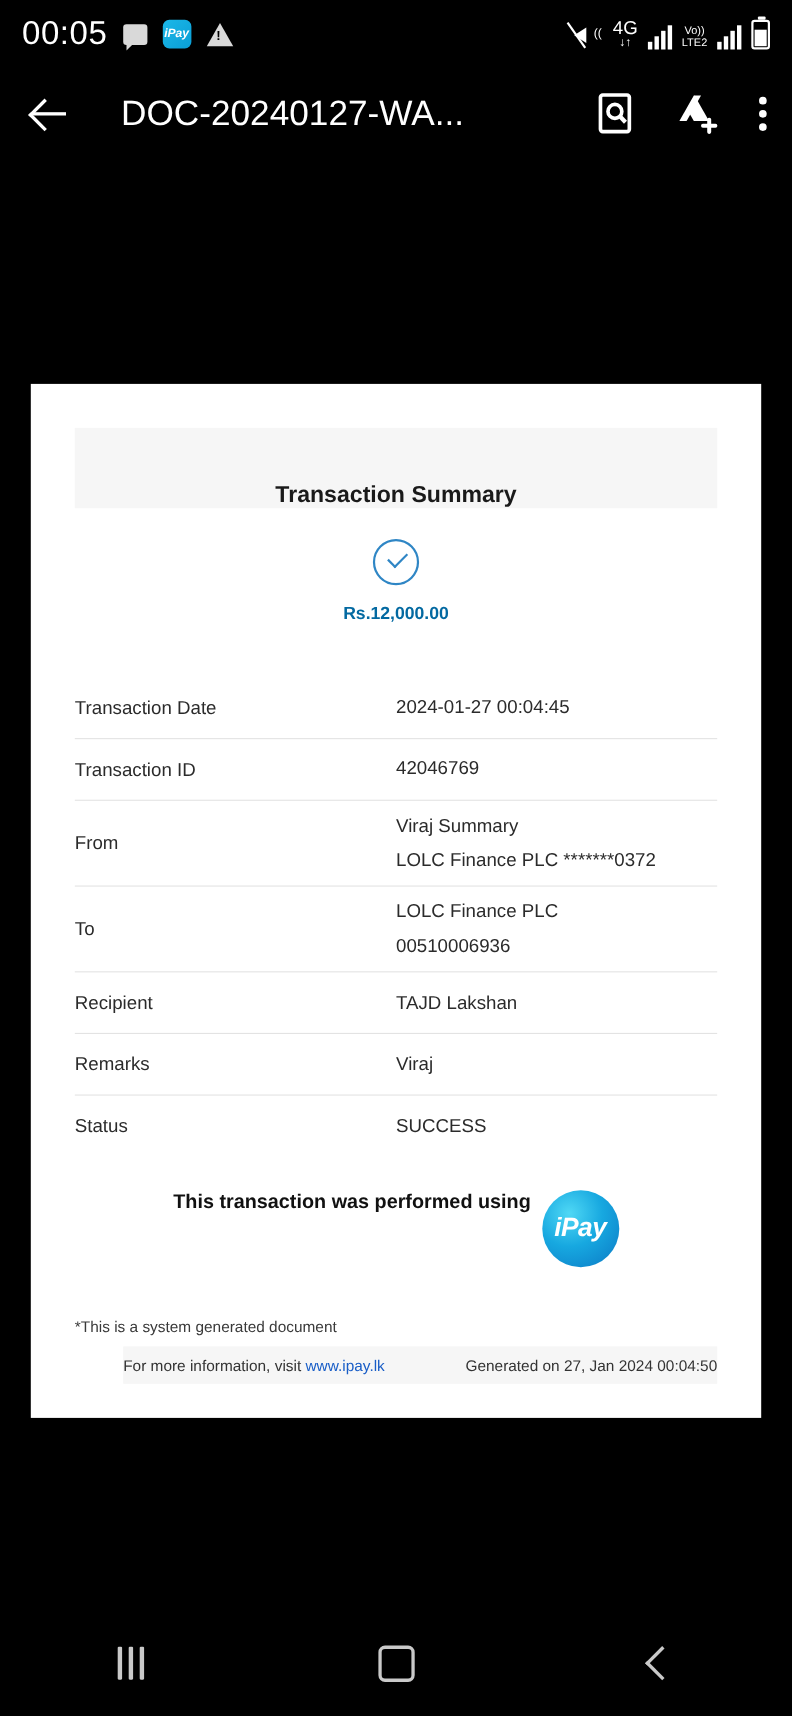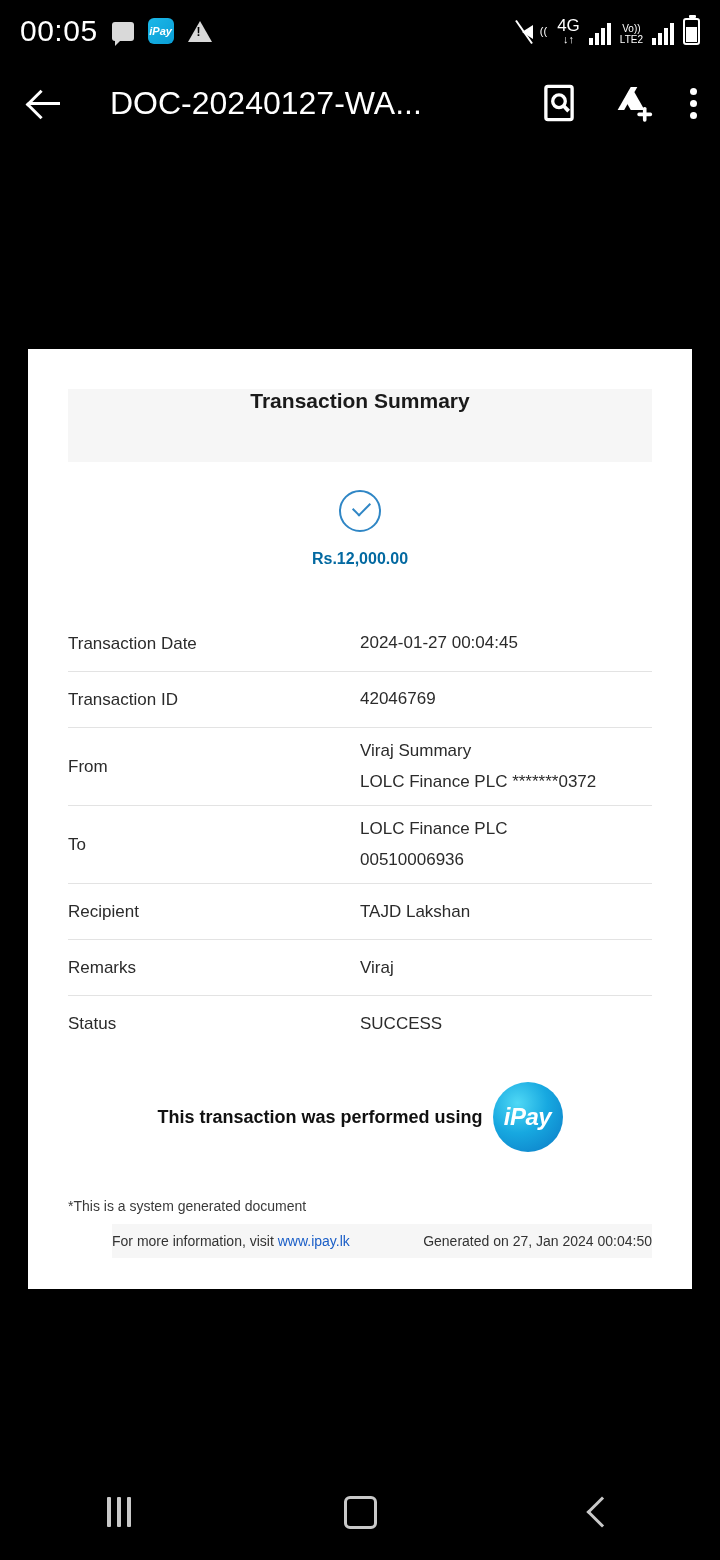--- a/index.html
+++ b/index.html
@@ -114,21 +114,21 @@
   .kebab span:nth-child(1){top:6px}
   .kebab span:nth-child(2){top:18px}
   .kebab span:nth-child(3){top:30px}
 
   
   .doc-area { position:absolute; top:349px; left:28px; width:664px; height:940px; background:#fff; }
   .doc-inner { padding:0 40px; }
 
   .doc-header {
     margin-top:40px; background:#f6f6f6; height:73px;
-    display:flex; align-items:flex-start; justify-content:center;
+    display:flex; align-items:flex-end; justify-content:center;
   }
   .doc-header h1 { font-size:21px; font-weight:bold; color:#1a1a1a; }
 
   .check-wrap { display:flex; justify-content:center; margin-top:28px; }
   .check-circle {
     width:42px; height:42px; border:2px solid #2f86c5; border-radius:50%;
     position:relative;
   }
   .check-circle:after {
     content:""; position:absolute; left:12px; top:10px; width:15px; height:8px;
@@ -144,21 +144,21 @@
   .row {
     display:flex; align-items:center;
     border-bottom:1px solid #e3e3e3;
     min-height:56px; padding:8px 0;
   }
   .row .lbl { width:292px; font-size:17px; color:#2b2b2b; flex:0 0 292px; }
   .row .val { font-size:17px; color:#2b2b2b; line-height:1.8; }
   .row .val .l2 { display:block; }
 
   .ipay-line {
-    display:flex; align-items:center; justify-content:center;
+    display:flex; align-items:flex-start; justify-content:center;
     margin-top:30px; gap:10px;
   }
   .ipay-line .txt { font-size:18px; font-weight:bold; color:#111; }
   .ipay-logo {
     width:70px; height:70px; border-radius:50%;
     background:radial-gradient(circle at 35% 30%, #4fd8f5 0%, #17a8e0 45%, #0b78c4 100%);
     display:flex; align-items:center; justify-content:center;
     color:#fff; font-size:24px; font-weight:bold; font-style:italic;
     letter-spacing:-0.5px;
   }

